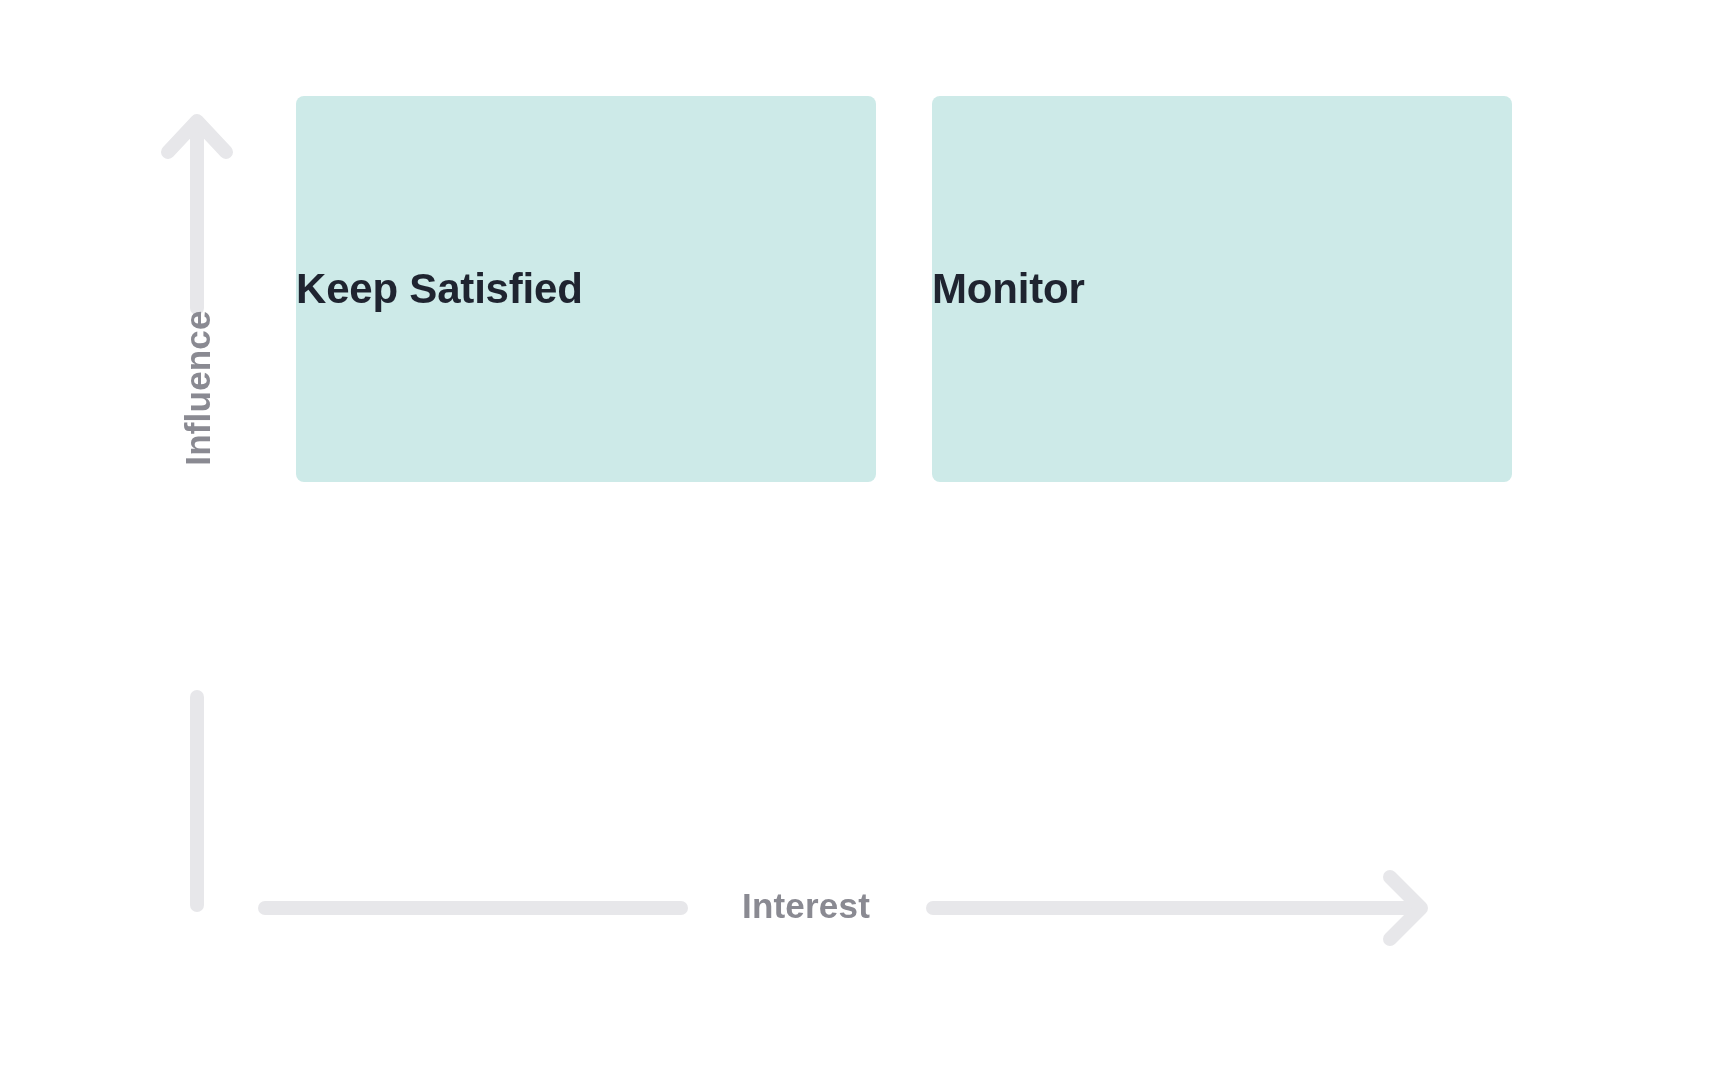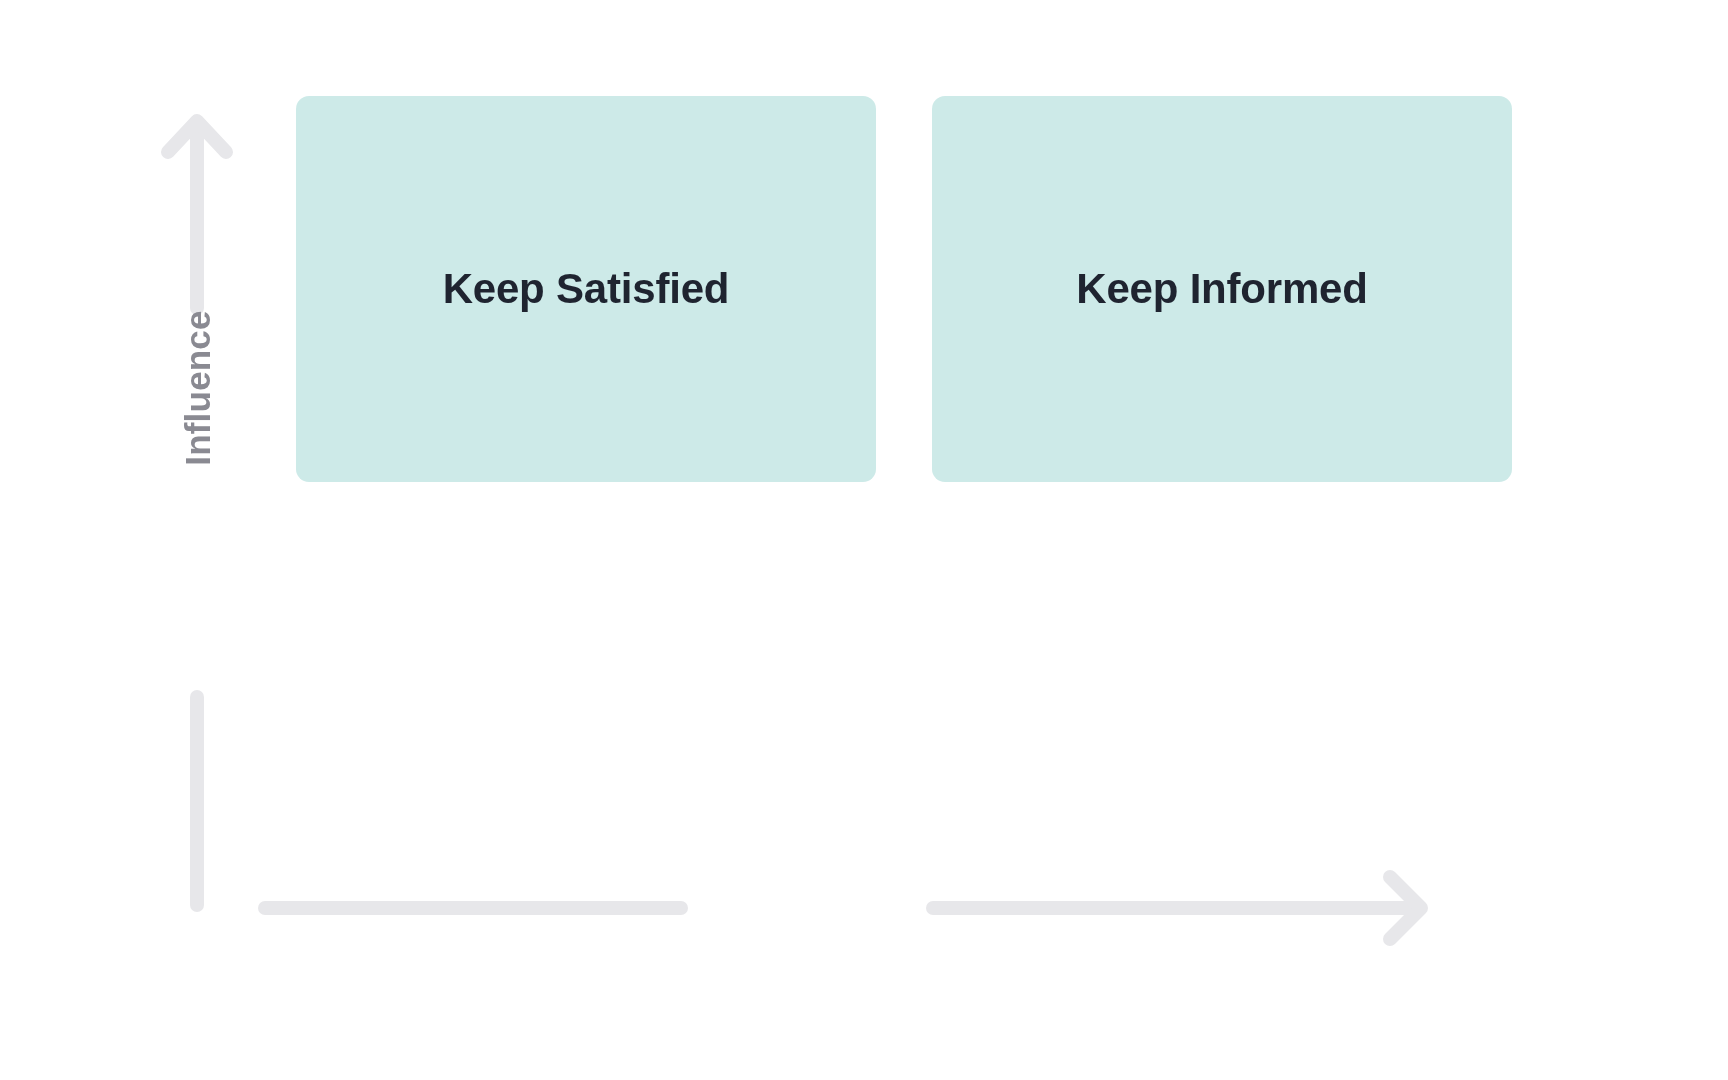--- a/index.html
+++ b/index.html
@@ -115,24 +115,23 @@
     width: 1216px;
     height: 820px;
     display: grid;
     grid-template-columns: 1fr 1fr;
     grid-template-rows: 1fr 1fr;
     column-gap: 56px;
     row-gap: 48px;
   }
   .quadrant {
     background: #cdeae8;
-    border-radius: 13px;
+    border-radius: 8px;
     display: flex;
     align-items: center;
-    justify-content: center;
   }
   .quadrant-label {
     font-size: 42px;
     font-weight: 700;
     color: #1f2430;
     letter-spacing: -0.2px;
     text-align: center;
     white-space: nowrap;
   }
 </style>
@@ -154,29 +153,30 @@
     <div class="y-axis-label">Influence</div>
   </div>
 
   <div class="quadrant-grid">
 
     <div class="quadrant">
       <span class="quadrant-label">Keep Satisfied</span>
     </div>
 
 
+    <div class="quadrant">
+      <span class="quadrant-label">Monitor</span>
+    </div>
 
-    <div class="quadrant">
-      <span class="quadrant-label">Keep Informed</span>
-    </div>
 
   </div>
 
   <div class="x-axis">
     <div class="x-axis-seg-left"></div>
+    <div class="x-axis-label">Interest</div>
     <div class="x-axis-seg-right"></div>
     <div class="x-axis-arrow">
       <svg width="130" height="90" viewBox="0 0 130 90" xmlns="http://www.w3.org/2000/svg">
         <g stroke="#e7e7ea" stroke-width="14" stroke-linecap="round" stroke-linejoin="round" fill="none">
           <line x1="0" y1="46" x2="100" y2="46"></line>
           <polyline points="72,15 103,46 72,77"></polyline>
         </g>
       </svg>
     </div>
   </div>

